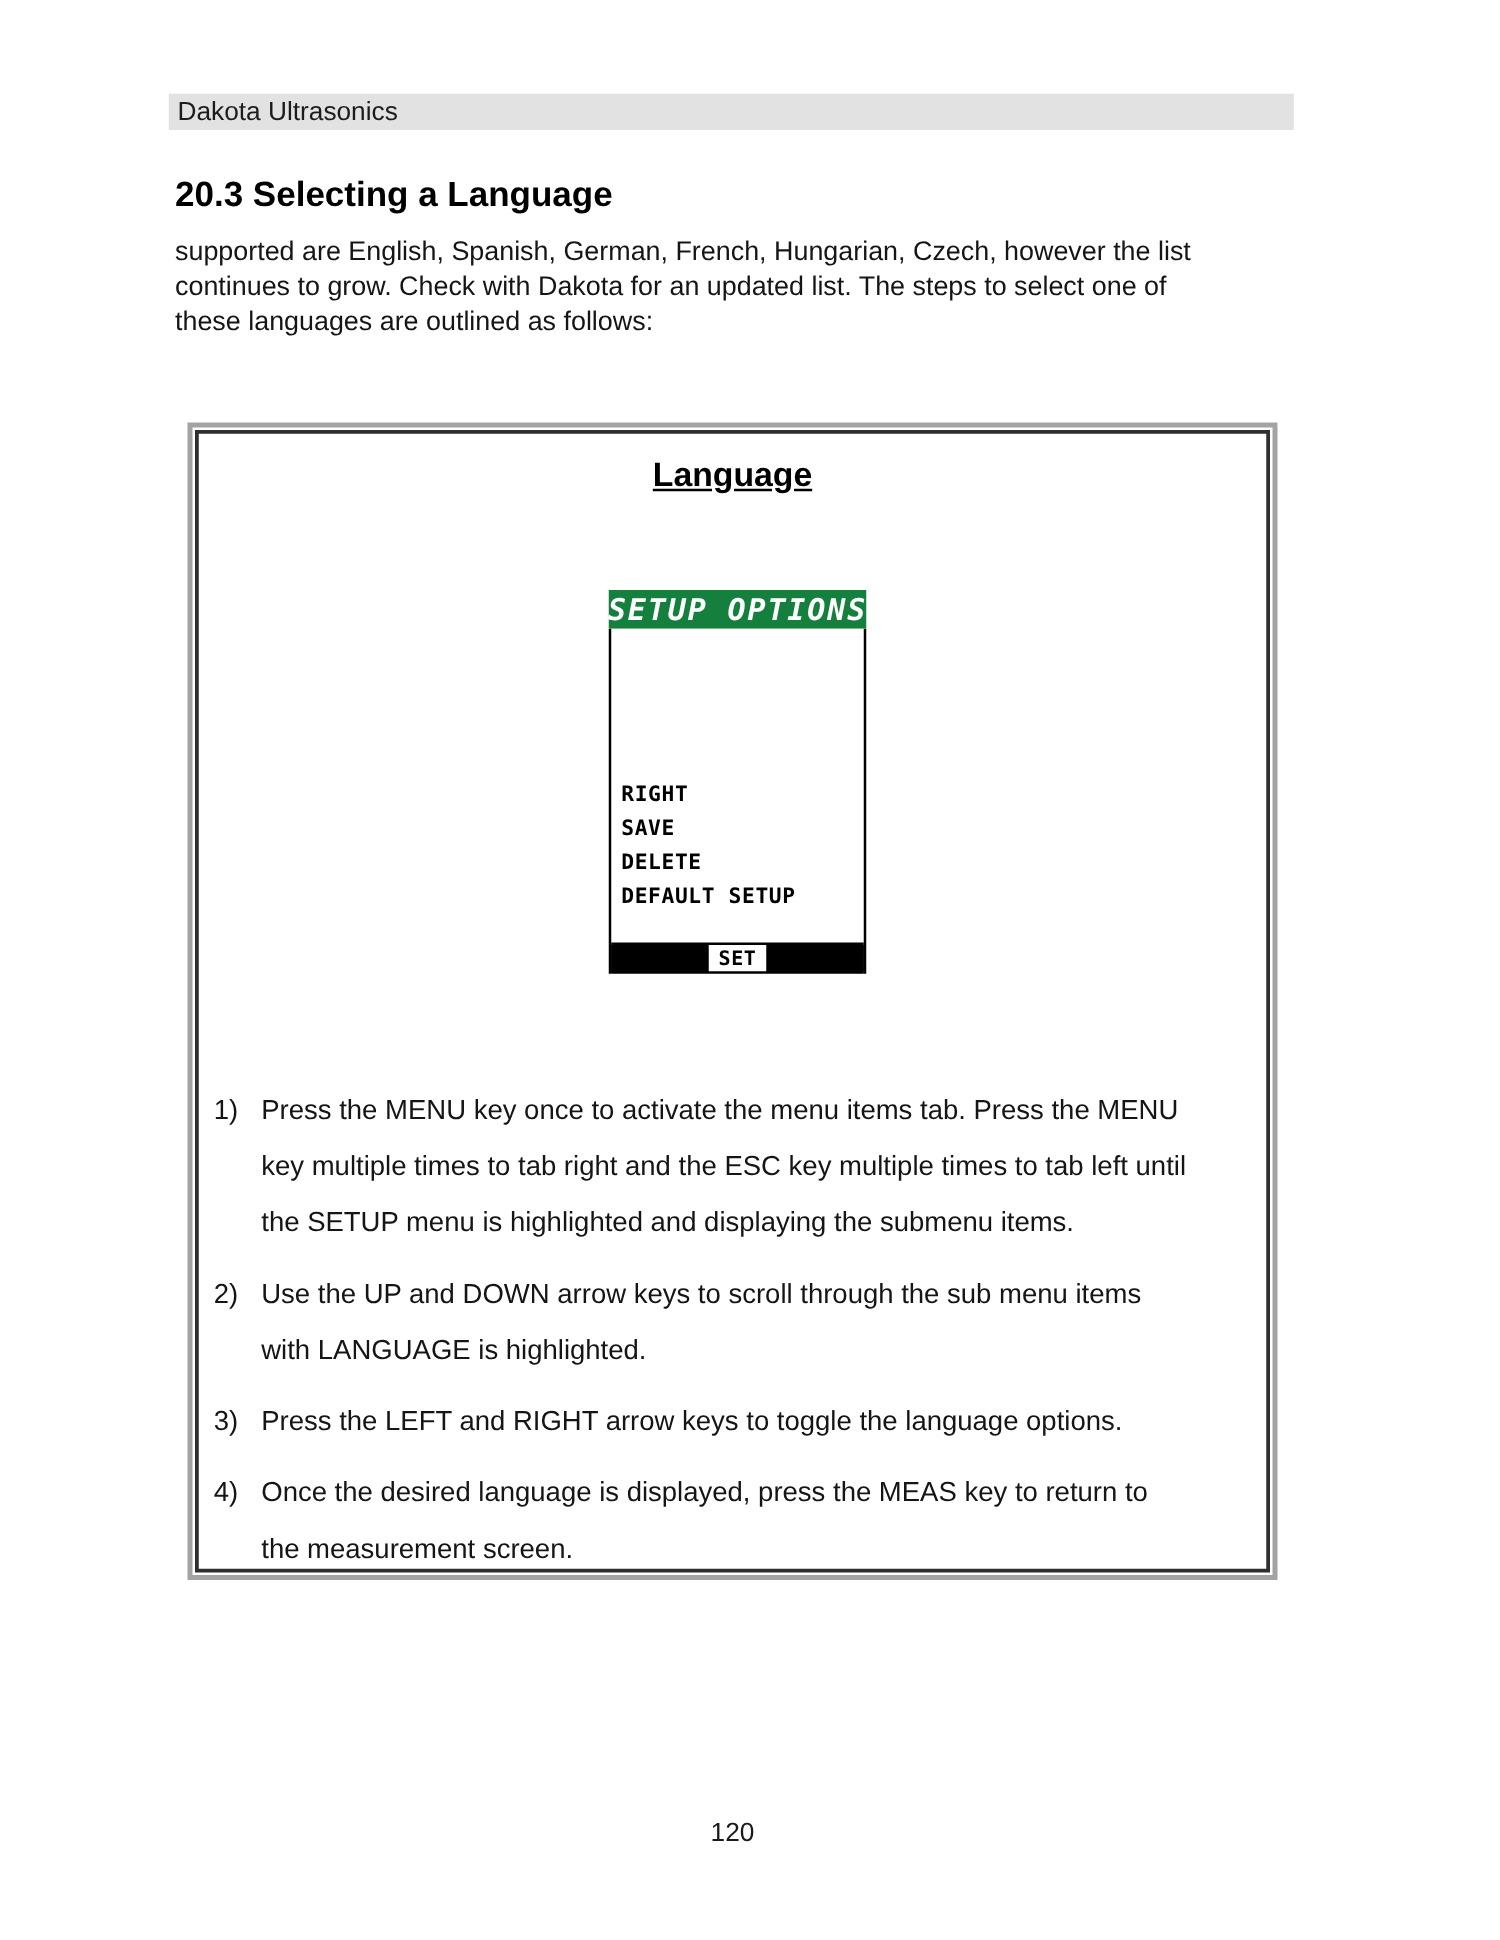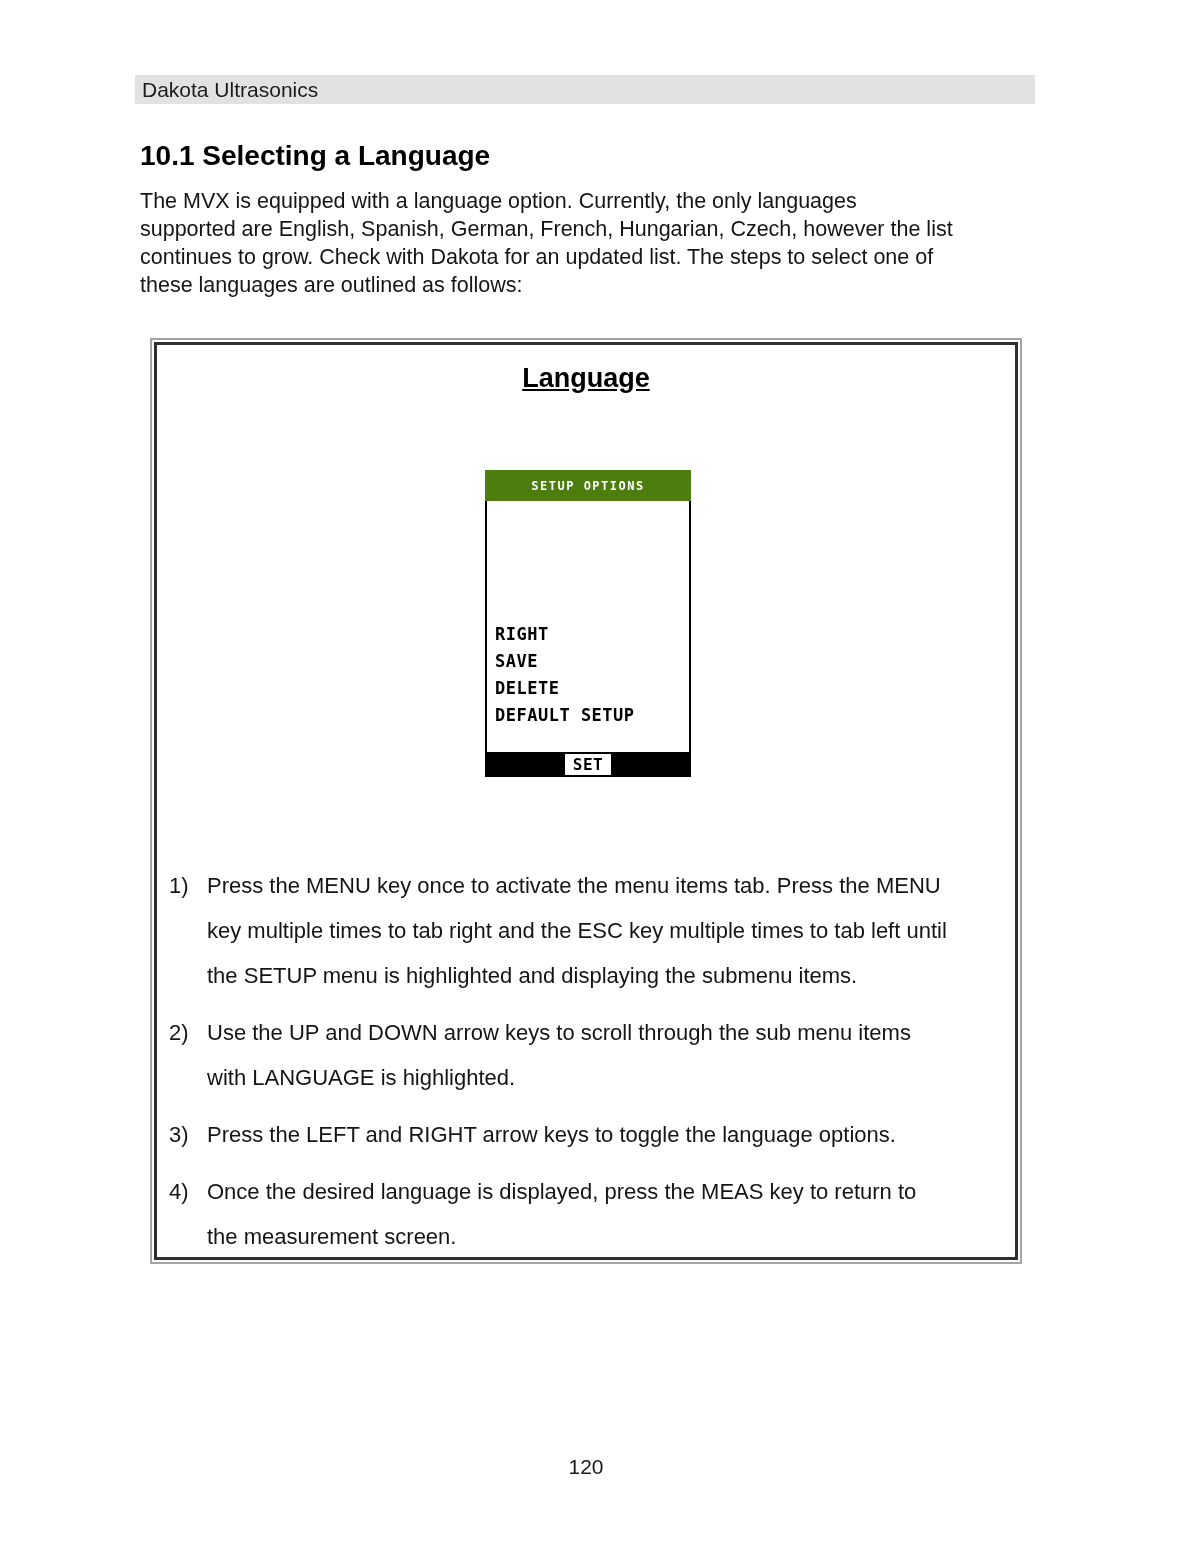--- a/index.html
+++ b/index.html
@@ -44,21 +44,21 @@
     font-size: 21.5px;
     color: #151515;
   }
   .intro .line { line-height: 28px; white-space: nowrap; }
 
   
   .figure-box {
     position: absolute;
     left: 150px; top: 338px;
     width: 872px; height: 926px;
-    border: 2px solid #a3a3a3;
+    border: 4px solid #a3a3a3;
     padding: 2px;
     background: #fff;
   }
   .figure-box-inner {
     position: relative;
     width: 100%; height: 100%;
     border: 3px solid #2f2f2f;
     background: #fff;
   }
   .figure-title {
@@ -75,26 +75,27 @@
     position: absolute;
     left: 328px; top: 125px;
     width: 206px; height: 307px;
     font-family: "DejaVu Sans Mono", monospace;
     font-weight: bold;
   }
   .screen-titlebar {
     position: absolute;
     left: 0; top: 0; right: 0;
     height: 31px;
-    background: #4d7c0f;
+    background: #15803d;
     color: #fff;
     display: flex; align-items: center; justify-content: center;
-    font-size: 12px;
+    font-size: 24px;
     letter-spacing: 1.5px;
     white-space: nowrap;
+    font-style: italic;
   }
   .screen-body {
     position: absolute;
     left: 0; right: 0; top: 31px; bottom: 0;
     background: #fff;
     border-left: 2px solid #000;
     border-right: 2px solid #000;
   }
   .screen-menu {
     position: absolute;
@@ -162,24 +163,23 @@
 </style>
 </head>
 <body>
 
 <div class="page">
 
   <div class="header-bar">
     <span>Dakota Ultrasonics</span>
   </div>
 
-  <h1 class="section-heading">10.1 Selecting a Language</h1>
+  <h1 class="section-heading">20.3 Selecting a Language</h1>
 
   <div class="intro">
-    <div class="line">The MVX is equipped with a language option.  Currently, the only languages</div>
     <div class="line">supported are English, Spanish, German, French, Hungarian, Czech, however the list</div>
     <div class="line">continues to grow.  Check with Dakota for an updated list.  The steps to select one of</div>
     <div class="line">these languages are outlined as follows:</div>
   </div>
 
   <div class="figure-box">
     <div class="figure-box-inner">
 
       <div class="figure-title">Language</div>
 

